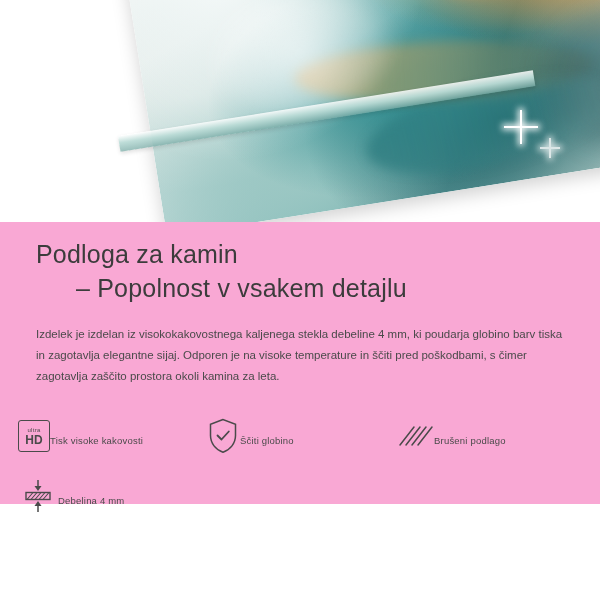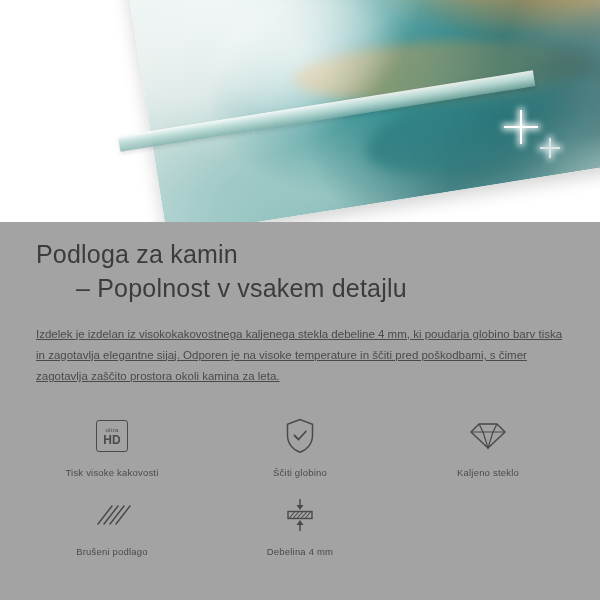--- a/index.html
+++ b/index.html
@@ -11,22 +11,22 @@
     height: 600px;
     background: #ffffff;
     font-family: "Liberation Sans", sans-serif;
     color: #3a3a3a;
     overflow: hidden;
   }
 
   .page {
     position: relative;
     width: 600px;
-    height: 600px;
-    background: #a3a3a3;
+    height: 504px;
+    background: #f9a8d4;
   }
 
   
   .hero {
     position: relative;
     width: 600px;
     height: 222px;
     overflow: hidden;
     background: #ffffff;
   }
@@ -113,34 +113,32 @@
   .headline .line2 {
     display: block;
     margin-left: 40px;
   }
   .paragraph {
     font-size: 11.5px;
     line-height: 1.85;
     color: #4a4a4a;
     margin: 0;
     max-width: 528px;
-    text-decoration: underline;
   }
 
   
   .features {
     margin-top: 26px;
     display: grid;
     grid-template-columns: repeat(3, 1fr);
     grid-row-gap: 14px;
     padding: 0 18px;
   }
   .feature {
     display: flex;
-    flex-direction: column;
     align-items: center;
     justify-content: flex-start;
   }
   .feature-icon {
     height: 46px;
     display: flex;
     align-items: center;
     justify-content: center;
   }
   .feature-label {
@@ -210,29 +208,20 @@
     <div class="feature">
       <div class="feature-icon">
         <svg width="34" height="40" viewBox="0 0 34 40">
           <path d="M17 3.5 4.5 8.2v11.4c0 7.6 5.2 14.3 12.5 16.6 7.3-2.3 12.5-9 12.5-16.6V8.2L17 3.5z" fill="none" stroke="#4a4a4a" stroke-width="1.5"></path>
           <polyline points="11.5,19.5 15.5,23.5 22.8,15.5" fill="none" stroke="#4a4a4a" stroke-width="1.8" stroke-linecap="round" stroke-linejoin="round"></polyline>
         </svg>
       </div>
       <div class="feature-label">Ščiti globino</div>
     </div>
 
-    <div class="feature">
-      <div class="feature-icon">
-        <svg width="40" height="34" viewBox="0 0 40 34">
-          <path d="M11 5h18l8 8-17 16L3 13z" fill="none" stroke="#4a4a4a" stroke-width="1.5" stroke-linejoin="round"></path>
-          <path d="M3 13h34M11 5l4 8-5 0M29 5l-4 8 5 0M15 13l5 16 5-16" fill="none" stroke="#4a4a4a" stroke-width="1.2"></path>
-        </svg>
-      </div>
-      <div class="feature-label">Kaljeno steklo</div>
-    </div>
 
     <div class="feature">
       <div class="feature-icon">
         <svg width="40" height="30" viewBox="0 0 40 30">
           <path d="M6 24 L20 6 M12 24 L26 6 M18 24 L32 6 M24 24 L38 6" fill="none" stroke="#4a4a4a" stroke-width="1.5" stroke-linecap="round"></path>
         </svg>
       </div>
       <div class="feature-label">Brušeni podlago</div>
     </div>
 

